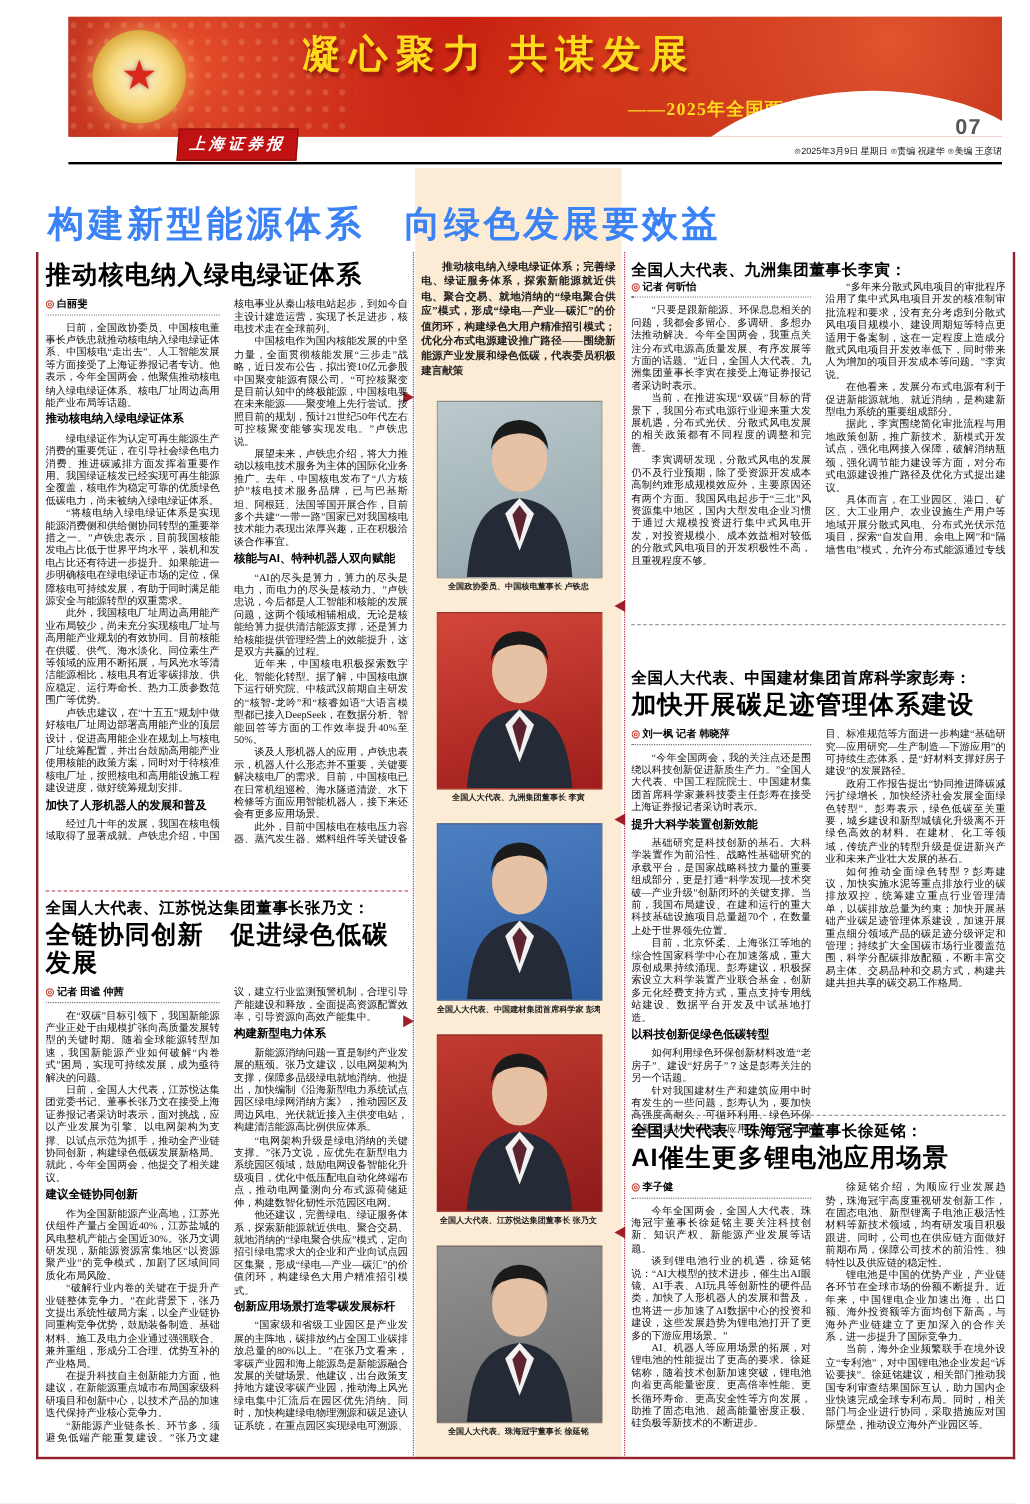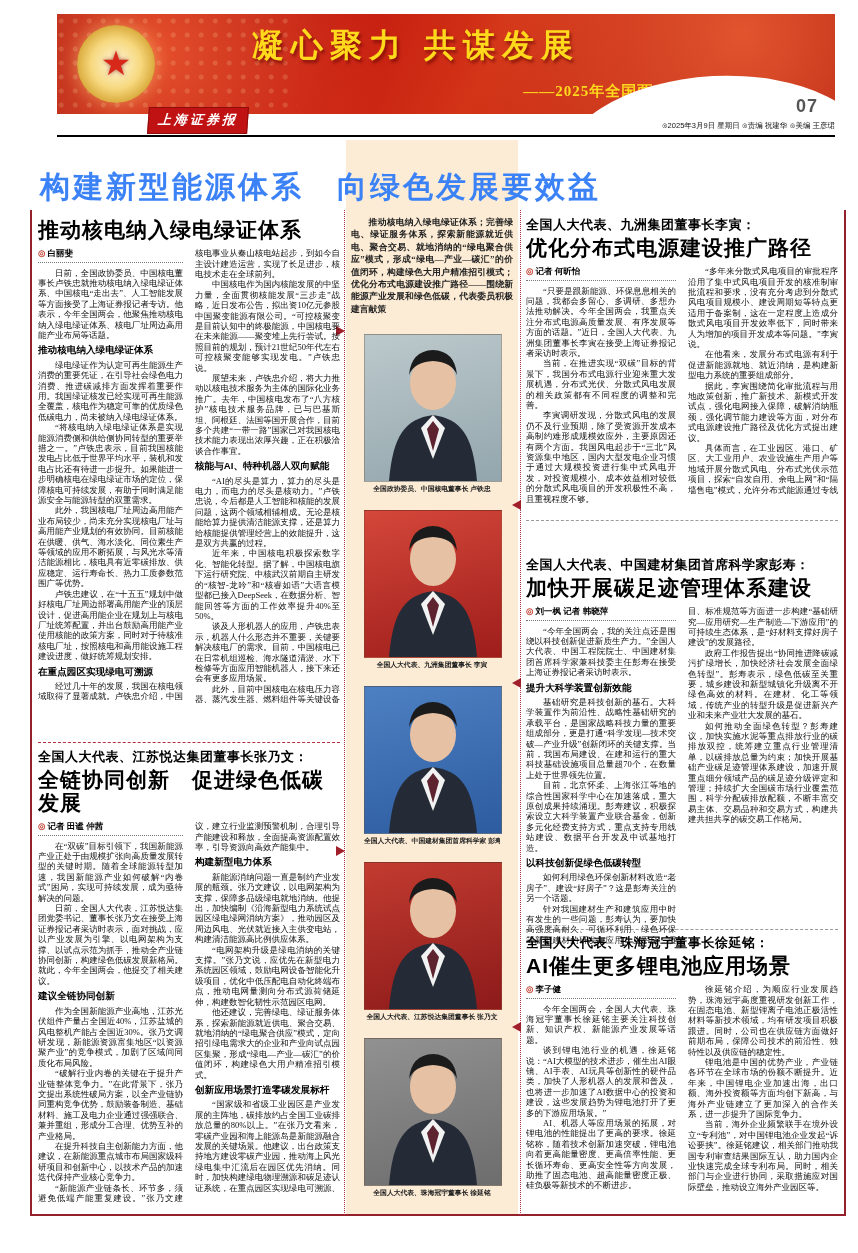--- a/index.html
+++ b/index.html
@@ -188,34 +188,33 @@
   <section class="article a1">
     <h2 class="title">推动核电纳入绿电绿证体系</h2>
     <div class="body">
         <div class="byline"><span class="mark">◎</span>白丽斐</div>
         <p>日前，全国政协委员、中国核电董事长卢铁忠就推动核电纳入绿电绿证体系、中国核电“走出去”、人工智能发展等方面接受了上海证券报记者专访。他表示，今年全国两会，他聚焦推动核电纳入绿电绿证体系、核电厂址周边高用能产业布局等话题。</p>
         <h4>推动核电纳入绿电绿证体系</h4>
         <p>绿电绿证作为认定可再生能源生产消费的重要凭证，在引导社会绿色电力消费、推进碳减排方面发挥着重要作用。我国绿证核发已经实现可再生能源全覆盖，核电作为稳定可靠的优质绿色低碳电力，尚未被纳入绿电绿证体系。</p>
         <p>“将核电纳入绿电绿证体系是实现能源消费侧和供给侧协同转型的重要举措之一。”卢铁忠表示，目前我国核能发电占比低于世界平均水平，装机和发电占比还有待进一步提升。如果能进一步明确核电在绿电绿证市场的定位，保障核电可持续发展，有助于同时满足能源安全与能源转型的双重需求。</p>
         <p>此外，我国核电厂址周边高用能产业布局较少，尚未充分实现核电厂址与高用能产业规划的有效协同。目前核能在供暖、供气、海水淡化、同位素生产等领域的应用不断拓展，与风光水等清洁能源相比，核电具有近零碳排放、供应稳定、运行寿命长、热力工质参数范围广等优势。</p>
         <p>卢铁忠建议，在“十五五”规划中做好核电厂址周边部署高用能产业的顶层设计，促进高用能企业在规划上与核电厂址统筹配置，并出台鼓励高用能产业使用核能的政策方案，同时对于待核准核电厂址，按照核电和高用能设施工程建设进度，做好统筹规划安排。</p>
-        <h4>在重点园区实现绿电可溯源</h4>
+        <h4>加快了人形机器人的发展和普及</h4>
         <p>经过几十年的发展，我国在核电领域取得了显著成就。卢铁忠介绍，中国核电事业从秦山核电站起步，到如今自主设计建造运营，实现了长足进步，核电技术走在全球前列。</p>
         <p>中国核电作为国内核能发展的中坚力量，全面贯彻核能发展“三步走”战略，近日发布公告，拟出资10亿元参股中国聚变能源有限公司。“可控核聚变是目前认知中的终极能源，中国核电要在未来能源——聚变堆上先行尝试。按照目前的规划，预计21世纪50年代左右可控核聚变能够实现发电。”卢铁忠说。</p>
         <p>展望未来，卢铁忠介绍，将大力推动以核电技术服务为主体的国际化业务推广。去年，中国核电发布了“八方核护”核电技术服务品牌，已与巴基斯坦、阿根廷、法国等国开展合作，目前多个共建“一带一路”国家已对我国核电技术能力表现出浓厚兴趣，正在积极洽谈合作事宜。</p>
         <h4>核能与AI、特种机器人双向赋能</h4>
         <p>“AI的尽头是算力，算力的尽头是电力，而电力的尽头是核动力。”卢铁忠说，今后都是人工智能和核能的发展问题，这两个领域相辅相成。无论是核能给算力提供清洁能源支撑，还是算力给核能提供管理经营上的效能提升，这是双方共赢的过程。</p>
         <p>近年来，中国核电积极探索数字化、智能化转型。据了解，中国核电旗下运行研究院、中核武汉前期自主研发的“核智-龙吟”和“核睿如语”大语言模型都已接入DeepSeek，在数据分析、智能回答等方面的工作效率提升40%至50%。</p>
         <p>谈及人形机器人的应用，卢铁忠表示，机器人什么形态并不重要，关键要解决核电厂的需求。目前，中国核电已在日常机组巡检、海水隧道清淤、水下检修等方面应用智能机器人，接下来还会有更多应用场景。</p>
         <p>此外，目前中国核电在核电压力容器、蒸汽发生器、燃料组件等关键设备的运输保障方面采用了大量自主研发的特种机器人产品。中核武汉正在筹划设立核行业机器人专业化平台。</p>
       </div>
   </section>
   <section class="article a2">
     <div class="kicker">全国人大代表、九洲集团董事长李寅：</div>
-    <h2 class="title">优化分布式电源建设推广路径</h2>
     <div class="body">
         <div class="byline"><span class="mark">◎</span>记者 何昕怡</div>
         <p>“只要是跟新能源、环保息息相关的问题，我都会多留心、多调研、多想办法推动解决。今年全国两会，我重点关注分布式电源高质量发展、有序发展等方面的话题。”近日，全国人大代表、九洲集团董事长李寅在接受上海证券报记者采访时表示。</p>
         <p>当前，在推进实现“双碳”目标的背景下，我国分布式电源行业迎来重大发展机遇，分布式光伏、分散式风电发展的相关政策都有不同程度的调整和完善。</p>
         <p>李寅调研发现，分散式风电的发展仍不及行业预期，除了受资源开发成本高制约难形成规模效应外，主要原因还有两个方面。我国风电起步于“三北”风资源集中地区，国内大型发电企业习惯于通过大规模投资进行集中式风电开发，对投资规模小、成本效益相对较低的分散式风电项目的开发积极性不高，且重视程度不够。</p>
         <p>“多年来分散式风电项目的审批程序沿用了集中式风电项目开发的核准制审批流程和要求，没有充分考虑到分散式风电项目规模小、建设周期短等特点更适用于备案制，这在一定程度上造成分散式风电项目开发效率低下，同时带来人为增加的项目开发成本等问题。”李寅说。</p>
         <p>在他看来，发展分布式电源有利于促进新能源就地、就近消纳，是构建新型电力系统的重要组成部分。</p>
         <p>据此，李寅围绕简化审批流程与用地政策创新，推广新技术、新模式开发试点，强化电网接入保障，破解消纳瓶颈，强化调节能力建设等方面，对分布式电源建设推广路径及优化方式提出建议。</p>
         <p>具体而言，在工业园区、港口、矿区、大工业用户、农业设施生产用户等地域开展分散式风电、分布式光伏示范项目，探索“自发自用、余电上网”和“隔墙售电”模式，允许分布式能源通过专线向临近用户供电，突破“统一用电红线”限制，扩大消纳范围。</p>
       </div>

